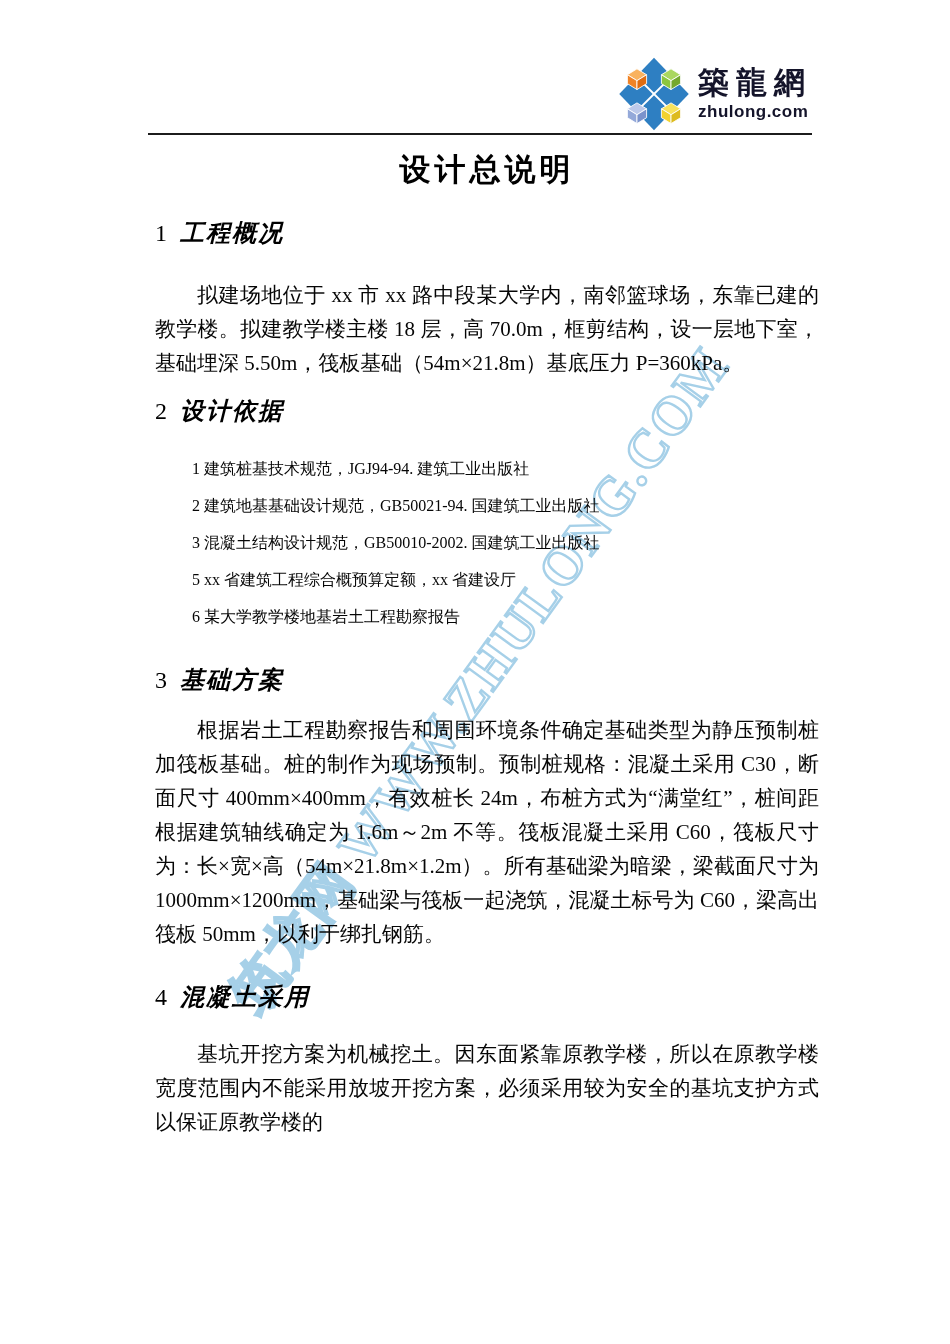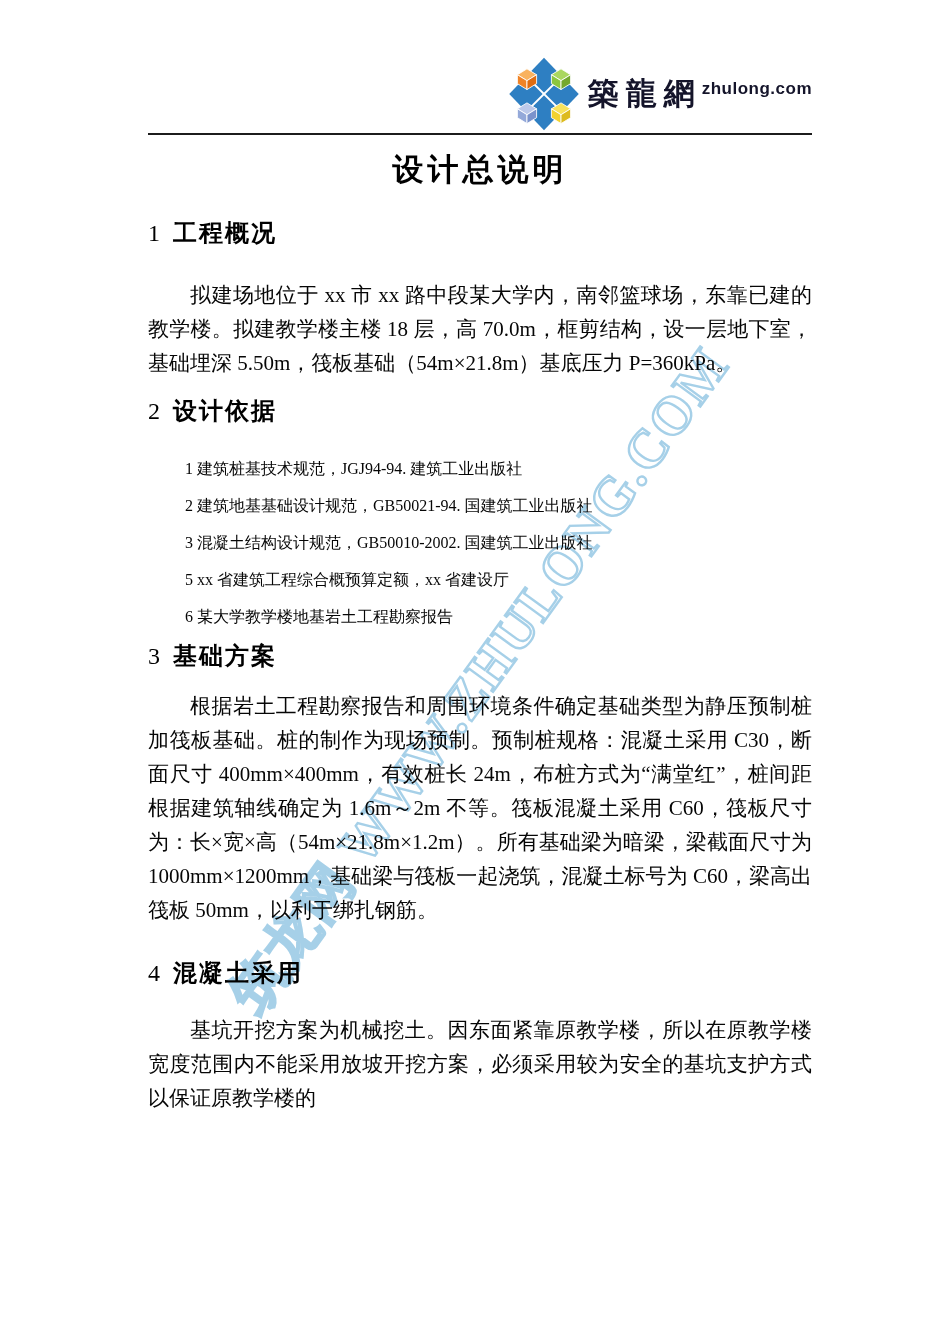--- a/index.html
+++ b/index.html
@@ -31,21 +31,21 @@
   
   .logo {
     position:absolute;
     top:55px; right:138px;
     display:flex;
     align-items:center;
     gap:7px;
     z-index:2;
   }
   .logo-icon { width:74px; height:78px; display:block; }
-  .logo-text { display:flex; flex-direction:row; align-items:flex-start; }
+  .logo-text { display:flex; flex-direction:column; align-items:flex-start; }
   .logo-cn {
     font-family:"Liberation Serif","DejaVu Serif",serif;
     font-weight:bold;
     font-size:31px;
     line-height:34px;
     letter-spacing:7px;
     color:#14142a;
     white-space:nowrap;
   }
   .logo-domain {
@@ -61,21 +61,21 @@
     position:absolute;
     left:148px; top:133px;
     width:664px; height:0;
     border-top:2px solid #1c1c1c;
     z-index:2;
   }
 
   
   .doc {
     position:absolute;
-    left:148px; top:150px;
+    left:155px; top:150px;
     width:664px;
     z-index:2;
   }
   .doc-title {
     margin:0;
     text-align:center;
     font-family:"Liberation Sans","DejaVu Sans",sans-serif;
     font-weight:bold;
     font-size:31px;
     line-height:40px;
@@ -91,31 +91,32 @@
   }
   .sec-heading .num {
     font-family:"Liberation Serif","DejaVu Serif",serif;
     font-weight:normal;
     margin-right:13px;
   }
   .sec-heading .txt {
     font-family:"Liberation Sans","DejaVu Sans",sans-serif;
     font-weight:bold;
     letter-spacing:2px;
+    font-style:italic;
   }
   .doc p {
     margin:30px 0 0 0;
     font-size:21px;
     line-height:34px;
     text-align:justify;
     text-indent:2em;
     color:#060606;
   }
   .sec-2 .sec-heading { margin-top:16px; }
-  .sec-3 .sec-heading { margin-top:6px; }
+  .sec-3 .sec-heading { margin-top:30px; }
   .sec-3 p { margin-top:18px; }
   .sec-4 .sec-heading { margin-top:31px; }
   .sec-4 p { margin-top:25px; }
   .ref-list { margin-top:24px; }
   .ref-item {
     font-size:16px;
     line-height:37px;
     padding-left:37px;
     white-space:nowrap;
     color:#060606;

